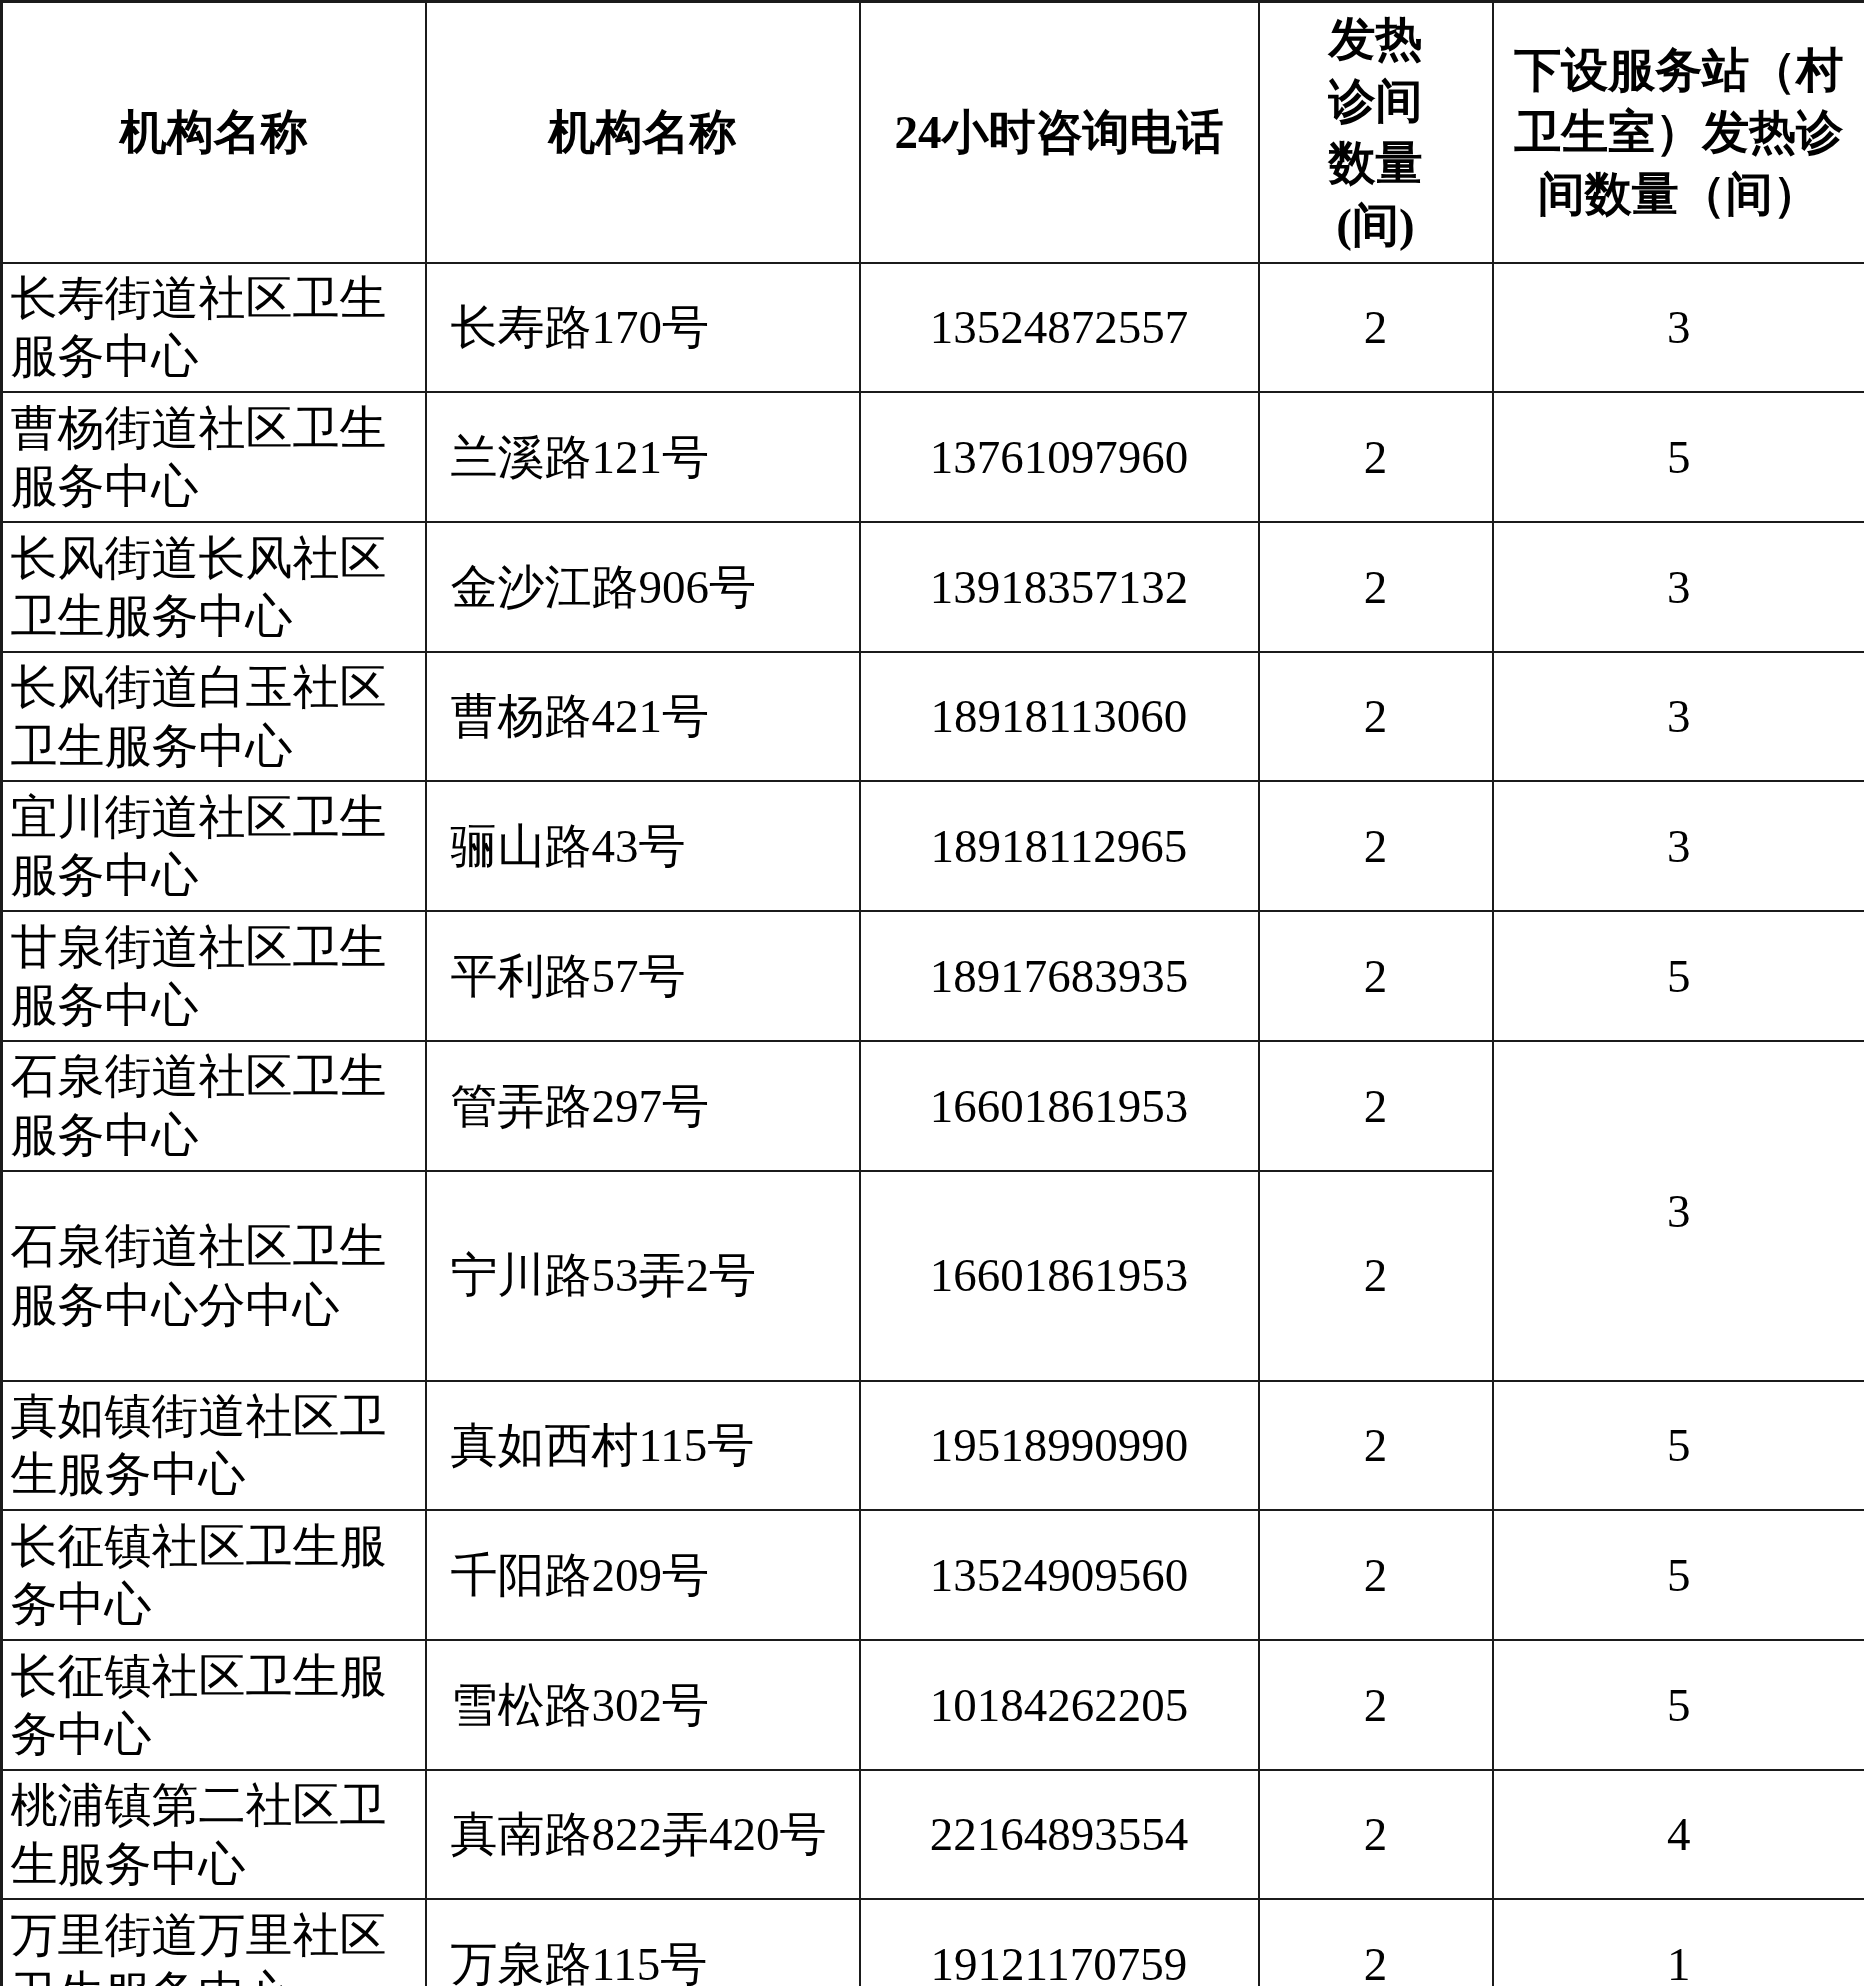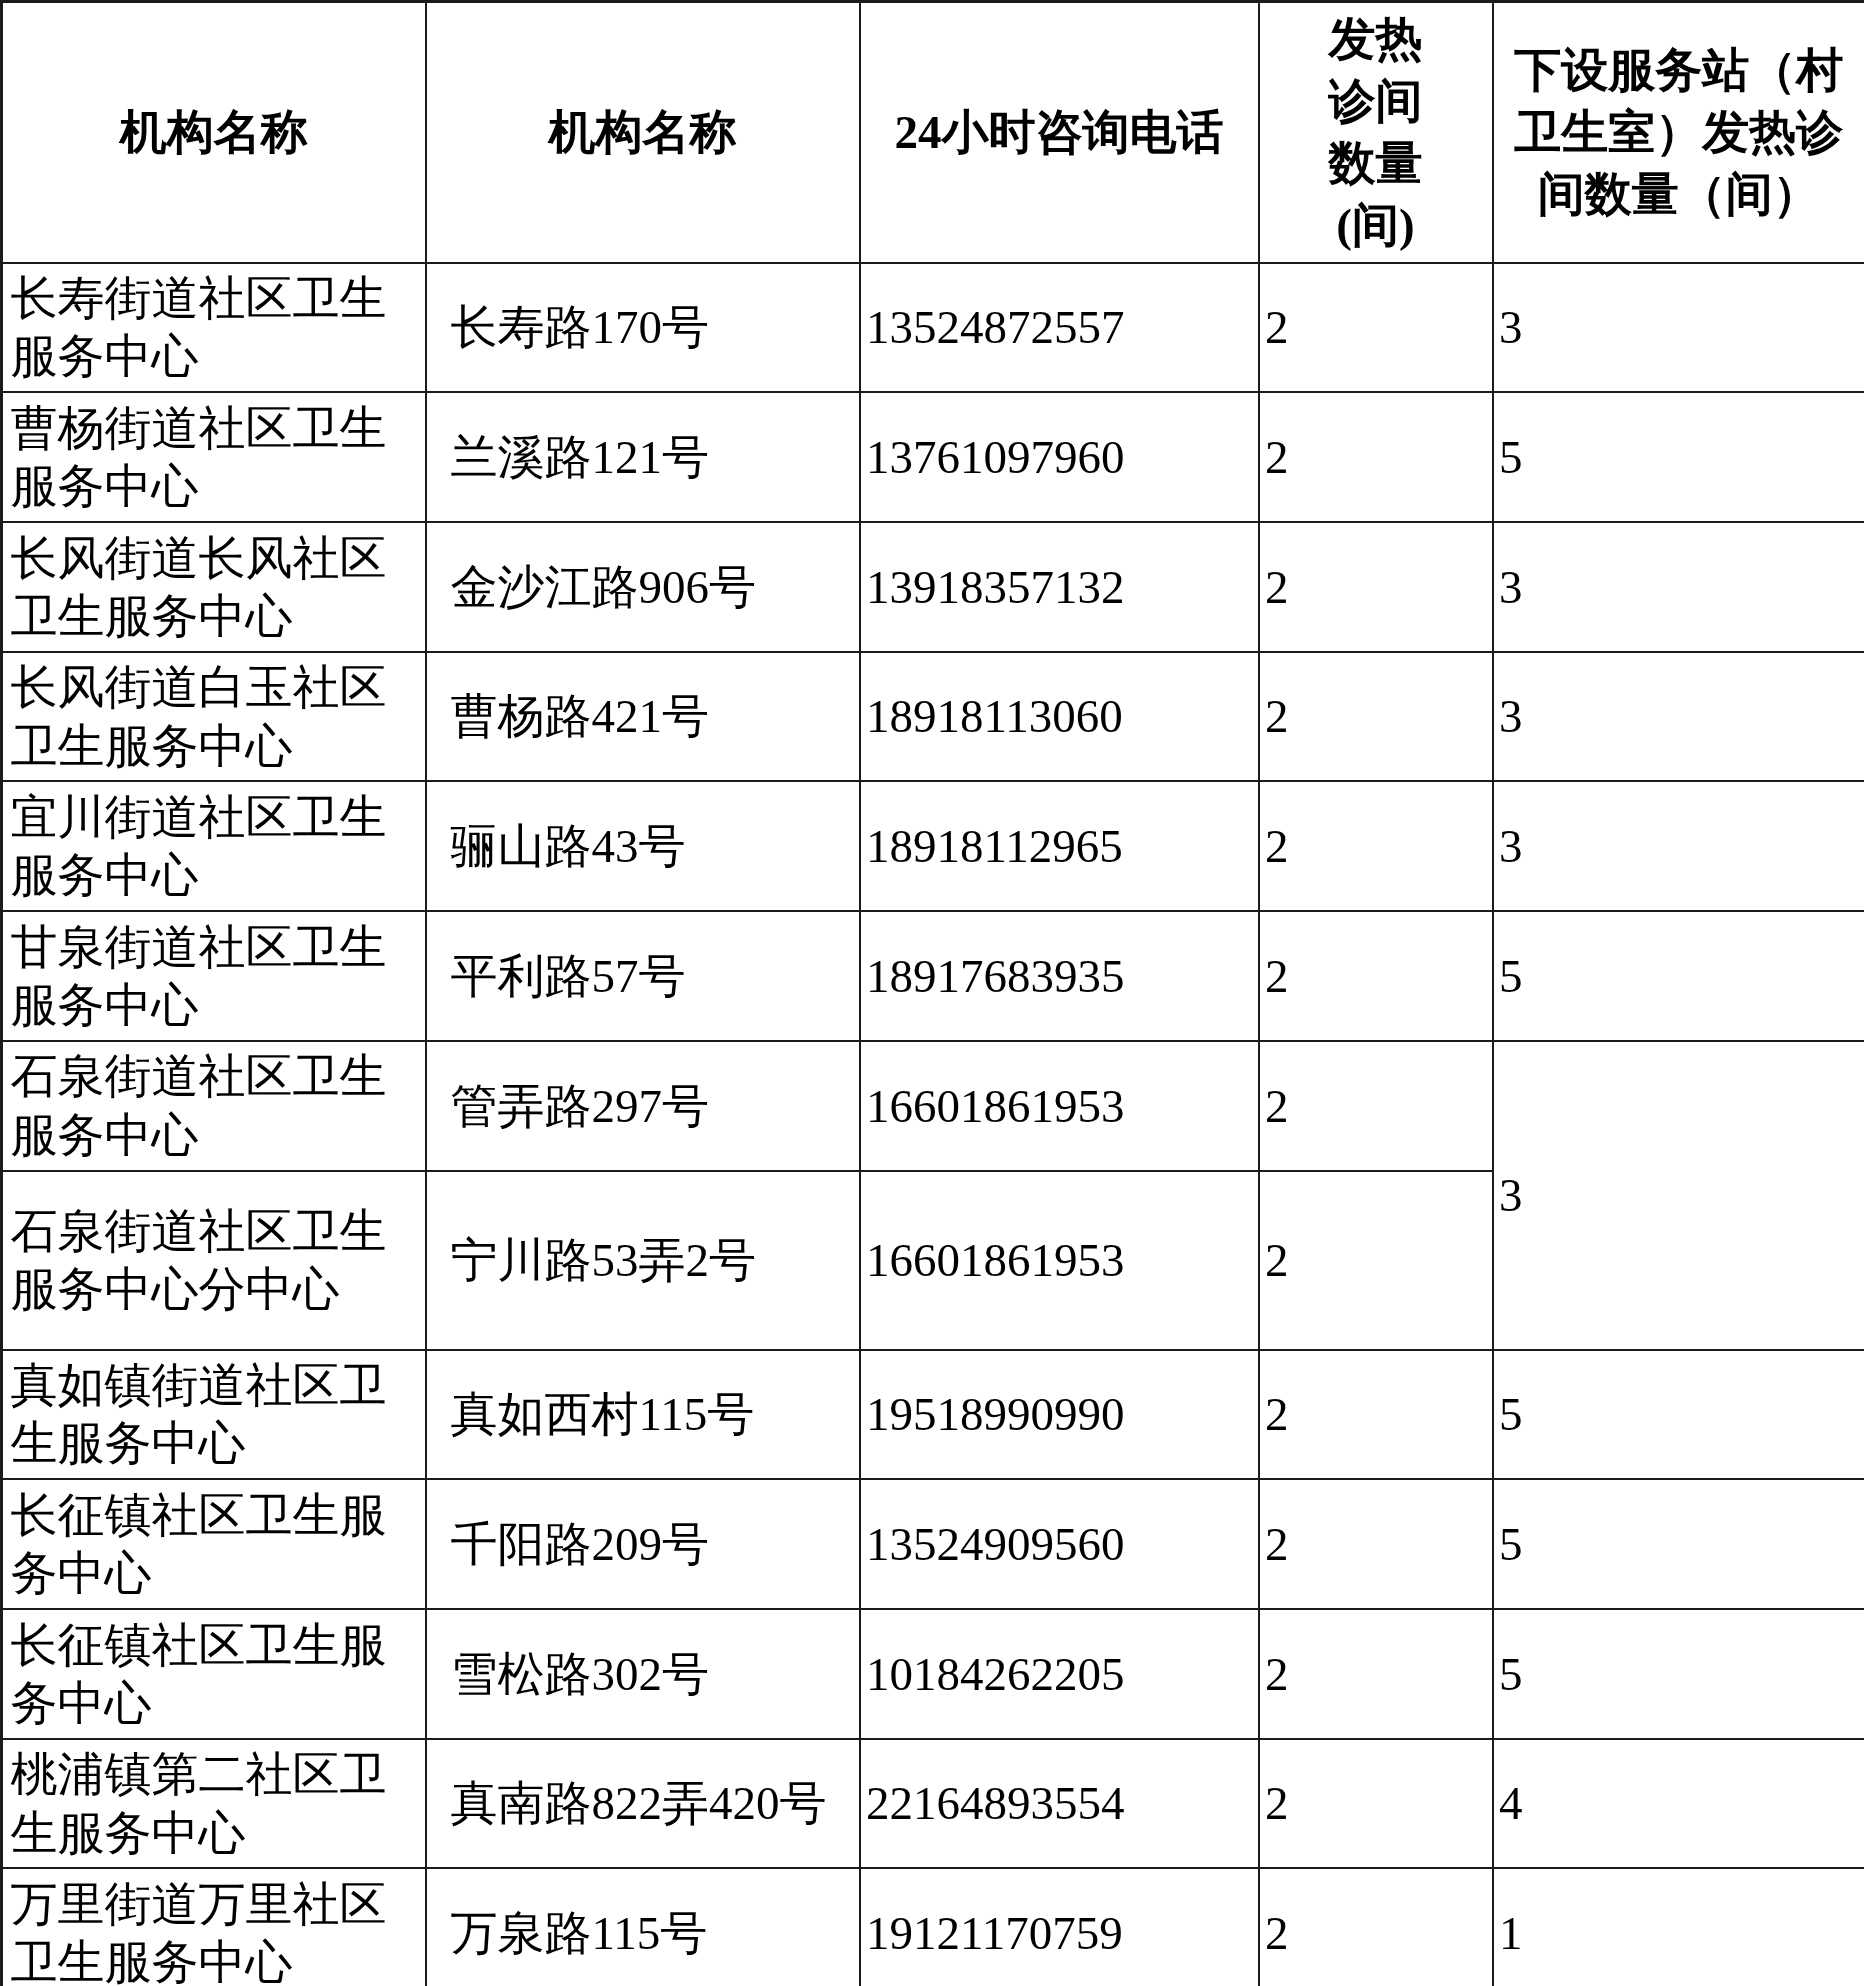--- a/index.html
+++ b/index.html
@@ -48,24 +48,25 @@
     padding-left: 7.5px;
     word-break: break-all;
     font-family: Liberation Serif, serif;
   }
   td.cell-addr {
     text-align: left;
     padding-left: 24px;
     word-break: break-all;
   }
   td.cell-phone, td.cell-num {
+    text-align: center;
   }
   thead tr { height: 261px; }
   tbody tr { height: 129px; }
-  tbody tr.tall { height: 179px; }
+  tbody tr.tall { height: 210px; }
 </style>
 </head>
 <body>
 
 <table class="fever-table">
   <colgroup>
     <col class="c1">
       <col class="c2">
       <col class="c3">
       <col class="c4">

